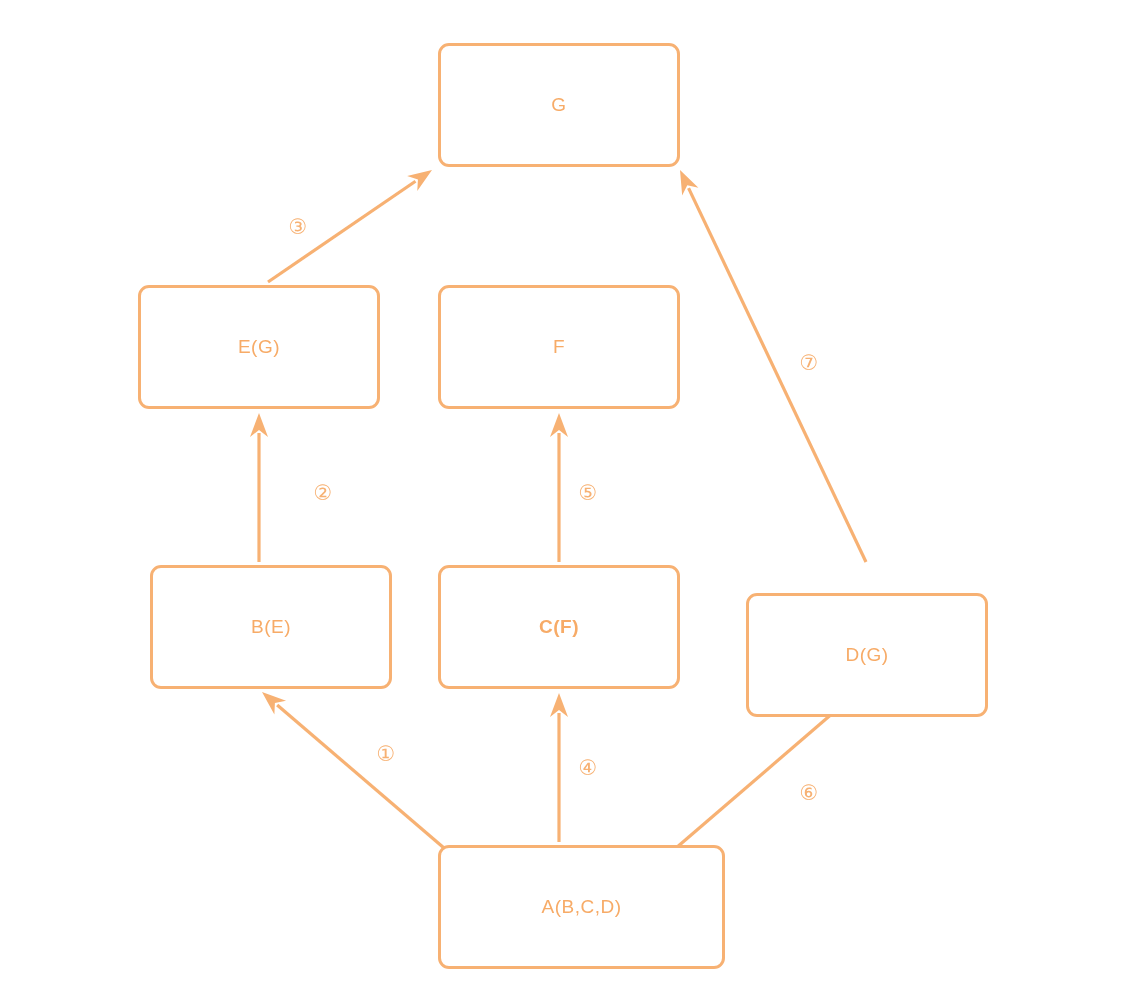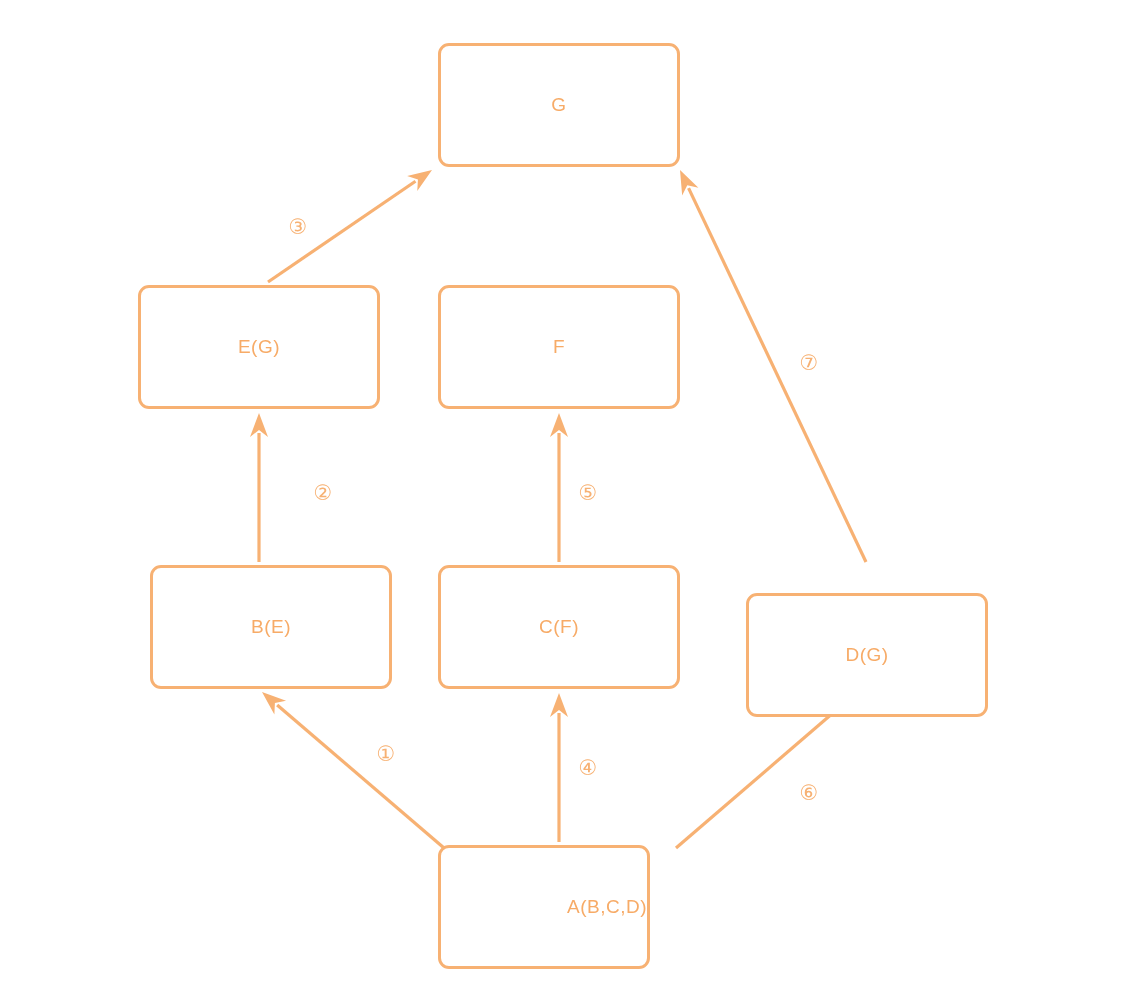--- a/index.html
+++ b/index.html
@@ -92,27 +92,27 @@
       </div>
       <div class="node" style="left: 138px; top: 285px; width: 242px; height: 124px;">
         <span class="node-label">E(G)</span>
       </div>
       <div class="node" style="left: 438px; top: 285px; width: 242px; height: 124px;">
         <span class="node-label">F</span>
       </div>
       <div class="node" style="left: 138px; top: 565px; width: 242px; height: 124px; margin-left: 12px;">
         <span class="node-label">B(E)</span>
       </div>
-      <div class="node" style="left: 438px; top: 565px; width: 242px; height: 124px;">
+      <div class="node" style="left: 438px; top: 565px; width: 242px; height: 124px; font-weight: bold;">
         <span class="node-label">C(F)</span>
       </div>
       <div class="node" style="left: 746px; top: 565px; width: 242px; height: 124px; margin-top: 28px;">
         <span class="node-label">D(G)</span>
       </div>
-      <div class="node" style="left: 438px; top: 845px; width: 212px; height: 124px; justify-content: flex-end;">
+      <div class="node" style="left: 438px; top: 845px; width: 287px; height: 124px;">
         <span class="node-label">A(B,C,D)</span>
       </div>
     </div>
   <div id="label-layer">
       <div class="edge-label" style="left: 386px; top: 754px;">①</div>
       <div class="edge-label" style="left: 323px; top: 493px;">②</div>
       <div class="edge-label" style="left: 298px; top: 227px;">③</div>
       <div class="edge-label" style="left: 588px; top: 768px;">④</div>
       <div class="edge-label" style="left: 588px; top: 493px;">⑤</div>
       <div class="edge-label" style="left: 809px; top: 793px;">⑥</div>

